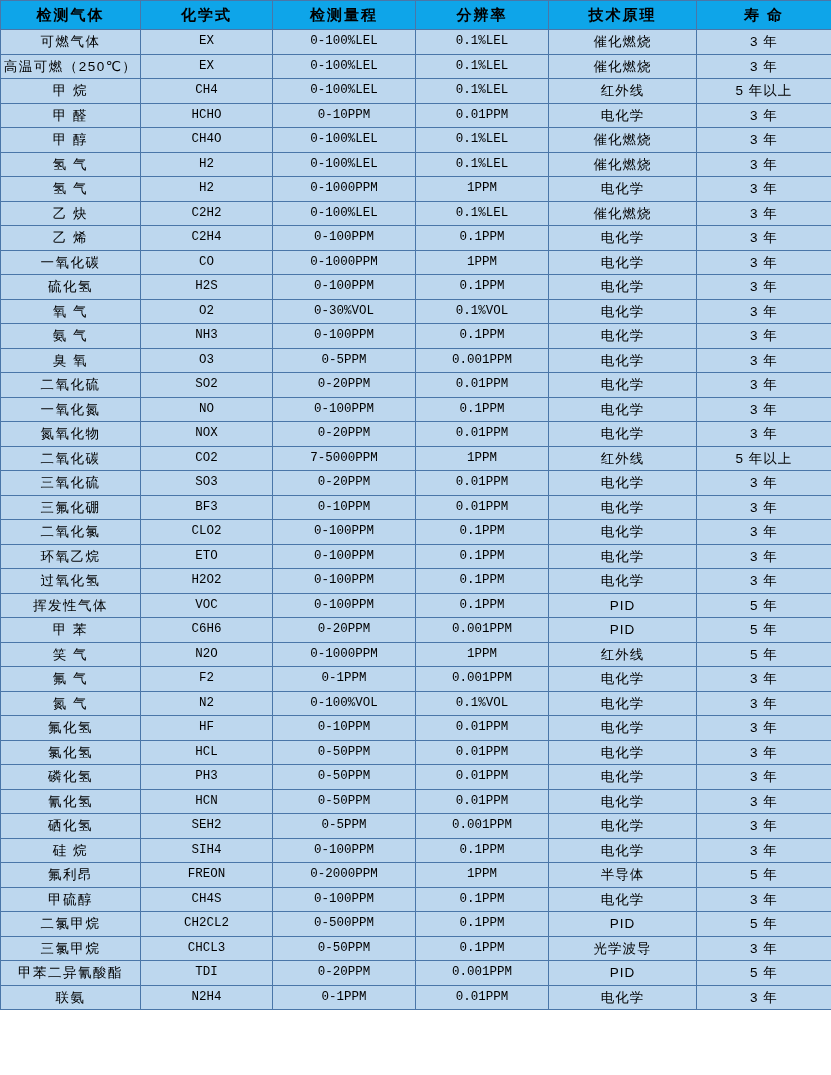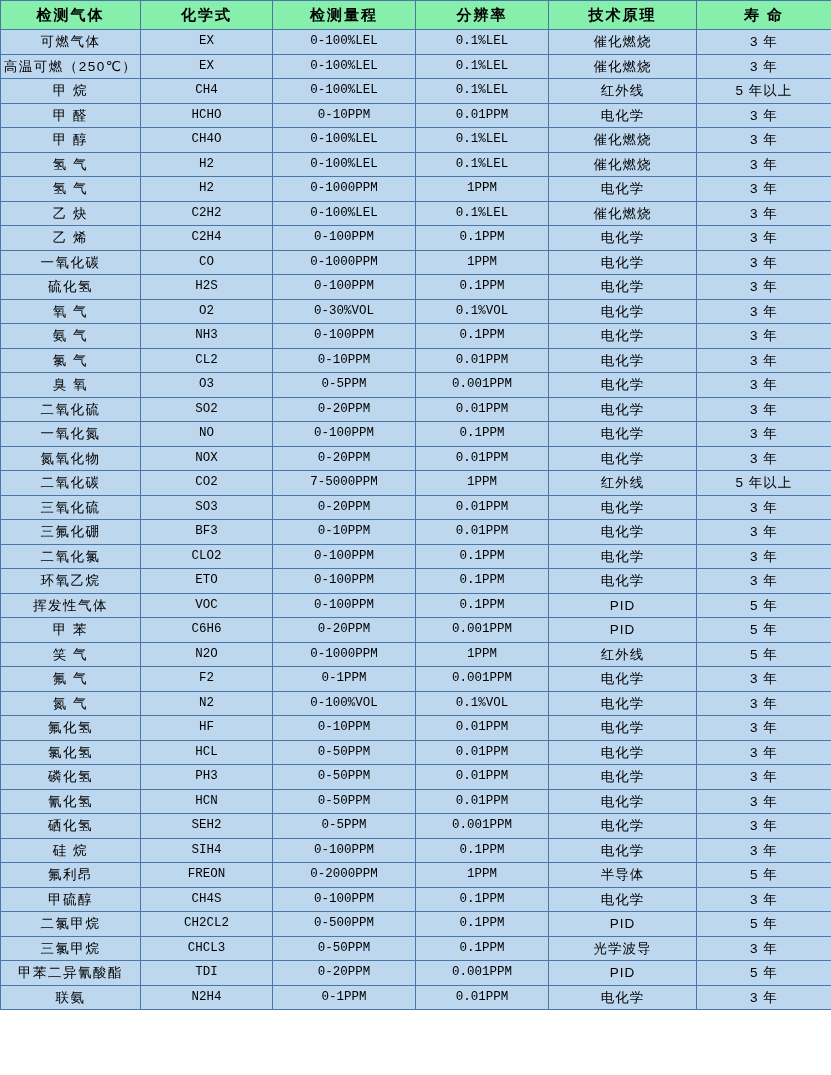--- a/index.html
+++ b/index.html
@@ -27,21 +27,21 @@
   #gas-table th,
   #gas-table td {
     border: 1px solid #4a76a8;
     text-align: center;
     vertical-align: middle;
     color: #000000;
     white-space: nowrap;
     overflow: hidden;
   }
   #gas-table thead th {
-    background: #86efac;
+    background: #0ea5e9;
     height: 26px;
     font-size: 15px;
     font-weight: bold;
     letter-spacing: 2px;
   }
   #gas-table tbody td {
     background: #bdd7ee;
     height: 21.5px;
     line-height: 21.5px;
     font-size: 13.5px;
@@ -187,28 +187,20 @@
       </tr>
       <tr>
         <td class="col-name">氨 气</td>
         <td class="col-formula">NH3</td>
         <td class="col-range">0-100PPM</td>
         <td class="col-res">0.1PPM</td>
         <td class="col-principle">电化学</td>
         <td class="col-life">3 年</td>
       </tr>
       <tr>
-        <td class="col-name">氯 气</td>
-        <td class="col-formula">CL2</td>
-        <td class="col-range">0-10PPM</td>
-        <td class="col-res">0.01PPM</td>
-        <td class="col-principle">电化学</td>
-        <td class="col-life">3 年</td>
-      </tr>
-      <tr>
         <td class="col-name">臭 氧</td>
         <td class="col-formula">O3</td>
         <td class="col-range">0-5PPM</td>
         <td class="col-res">0.001PPM</td>
         <td class="col-principle">电化学</td>
         <td class="col-life">3 年</td>
       </tr>
       <tr>
         <td class="col-name">二氧化硫</td>
         <td class="col-formula">SO2</td>
@@ -267,20 +259,28 @@
       </tr>
       <tr>
         <td class="col-name">环氧乙烷</td>
         <td class="col-formula">ETO</td>
         <td class="col-range">0-100PPM</td>
         <td class="col-res">0.1PPM</td>
         <td class="col-principle">电化学</td>
         <td class="col-life">3 年</td>
       </tr>
       <tr>
+        <td class="col-name">过氧化氢</td>
+        <td class="col-formula">H2O2</td>
+        <td class="col-range">0-100PPM</td>
+        <td class="col-res">0.1PPM</td>
+        <td class="col-principle">电化学</td>
+        <td class="col-life">3 年</td>
+      </tr>
+      <tr>
         <td class="col-name">挥发性气体</td>
         <td class="col-formula">VOC</td>
         <td class="col-range">0-100PPM</td>
         <td class="col-res">0.1PPM</td>
         <td class="col-principle">PID</td>
         <td class="col-life">5 年</td>
       </tr>
       <tr>
         <td class="col-name">甲 苯</td>
         <td class="col-formula">C6H6</td>

